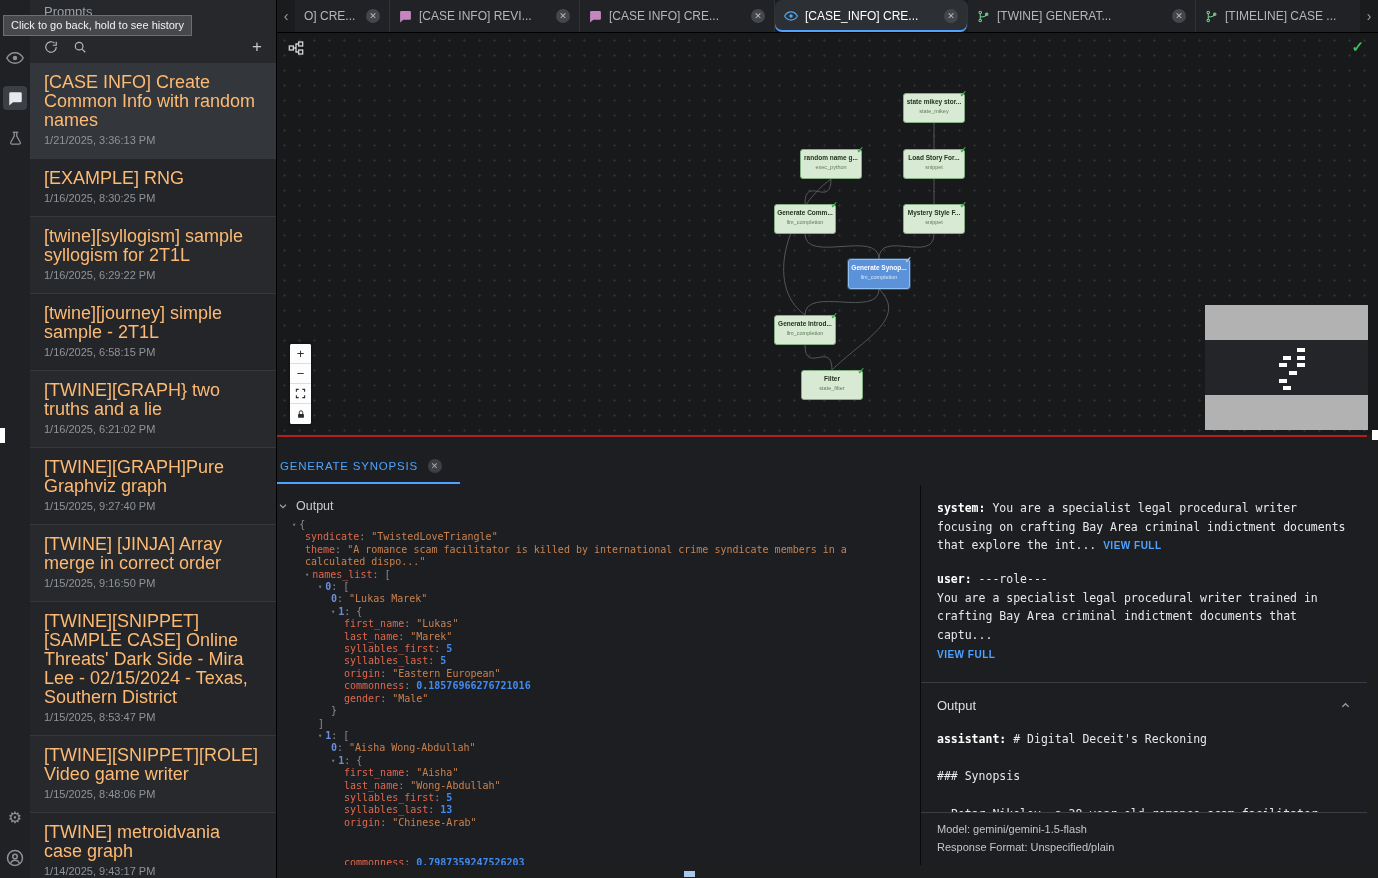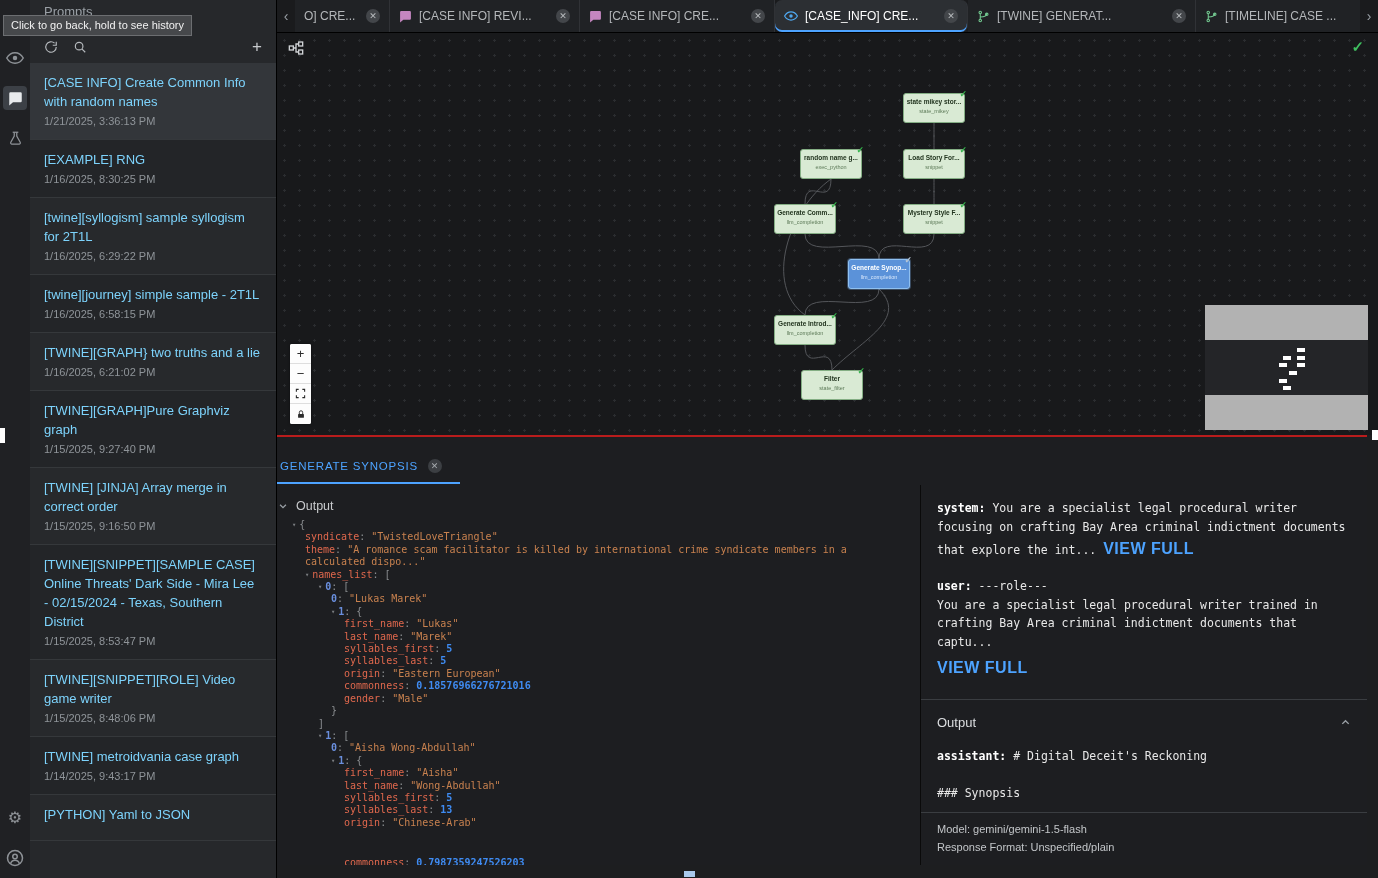--- a/index.html
+++ b/index.html
@@ -17,21 +17,21 @@
   
   .prompts-panel { position:absolute; left:30px; top:0; width:247px; height:878px; background:#26282b; border-right:1px solid #000; overflow:hidden; z-index:4; }
   .panel-heading { position:absolute; left:14px; top:4px; font-size:13px; color:#9aa0a6; }
   .panel-toolbar { position:absolute; left:0; top:33px; width:100%; height:28px; display:flex; align-items:center; padding:0 14px; gap:15px; color:#b6babe; }
   .tb-spacer { flex:1; }
   .tb-plus { font-size:17px; color:#c7cacd; cursor:pointer; }
   .prompt-list { position:absolute; left:0; right:0; top:63px; bottom:0; overflow:hidden; }
   .prompt-item { padding:10px 14px 12px; border-bottom:1px solid #35383b; background:#27292c; cursor:pointer; }
   .prompt-item.alt { background:#232528; }
   .prompt-item.selected { background:#33363a; }
-  .pi-title { font-size:13px; line-height:19px; color:#7dd3fc; }
+  .pi-title { font-size:18px; line-height:19px; color:#fdba74; }
   .pi-date { font-size:11px; color:#8f9499; margin-top:4px; }
 
   
   .tab-bar { position:absolute; left:277px; top:0; width:1101px; height:33px; background:#1a1b1d; display:flex; align-items:stretch; border-bottom:1px solid #000; z-index:3; }
   .tab-scroll { width:18px; display:flex; align-items:center; justify-content:center; color:#9aa0a6; font-size:14px; cursor:pointer; }
   .tab-strip { flex:1; display:flex; overflow:hidden; }
   .tab { display:flex; align-items:center; gap:7px; padding:0 9px; font-size:12px; color:#b4b7ba; background:#202225; border-right:1px solid #303236; white-space:nowrap; overflow:hidden; cursor:pointer; flex:none; }
   .tab.active { background:#2c2f33; color:#ffffff; box-shadow:inset 0 -2px 0 #4da3ff;border-radius:7px; }
   .tab-label { overflow:hidden; text-overflow:ellipsis; }
   .tab-close { margin-left:auto; width:14px; height:14px; border-radius:50%; background:#43464a; color:#b9bcbf; font-size:9px; line-height:14px; text-align:center; flex:none; cursor:pointer; }
@@ -70,21 +70,21 @@
   .tk-k { color:#e0684d; }
   .tk-i { color:#6a8fde; font-weight:bold; }
   .tk-s { color:#c9824f; }
   .tk-n { color:#3f8cf3; font-weight:bold; }
   .tk-p { color:#8a8d90; }
 
   .msg-pane { position:absolute; left:654px; right:0; top:48px; bottom:0; border-left:1px solid #0a0a0a; font-family:"DejaVu Sans Mono",monospace; font-size:11.5px; line-height:1.62; color:#e8e8e8; overflow:hidden; }
   .msg-scroll { padding:14px 16px 0; }
   .msg-block { margin-bottom:15px; white-space:pre-wrap; }
   .msg-label { font-weight:bold; color:#ffffff; }
-  .view-full { color:#4da3ff; font-family:"Liberation Sans",sans-serif; font-size:16px; font-weight:bold; letter-spacing:.5px; cursor:pointer; }
+  .view-full { color:#4da3ff; font-family:"Liberation Sans",sans-serif; font-size:10px; font-weight:bold; letter-spacing:.5px; cursor:pointer; }
   .view-full.block { display:inline-block; margin-top:3px; }
   .output-row { display:flex; justify-content:space-between; align-items:center; border-top:1px solid #3a3d41; margin:18px -16px 14px; padding:12px 16px 0; font-family:"Liberation Sans",sans-serif; font-size:13px; color:#dcdee0; }
   .model-info { position:absolute; left:0; right:0; bottom:0; border-top:1px solid #3a3d41; background:#1d1e21; padding:7px 16px 9px; font-family:"Liberation Sans",sans-serif; font-size:11px; color:#c3c6c9; line-height:1.65; }
 
   
   .tooltip { position:absolute; left:3px; top:15px; background:#46484b; border:1px solid #6c6e71; color:#f1f1f1; font-size:11px; padding:3px 7px 4px; white-space:nowrap; z-index:50; }
   .handle { position:absolute; background:#ffffff; z-index:60; }
   #handle-left { left:0; top:428px; width:5px; height:15px; }
   #handle-right { right:0; top:430px; width:6px; height:10px; }
   #handle-bottom { left:684px; bottom:1px; width:11px; height:6px; background:#a9c9ec; }

